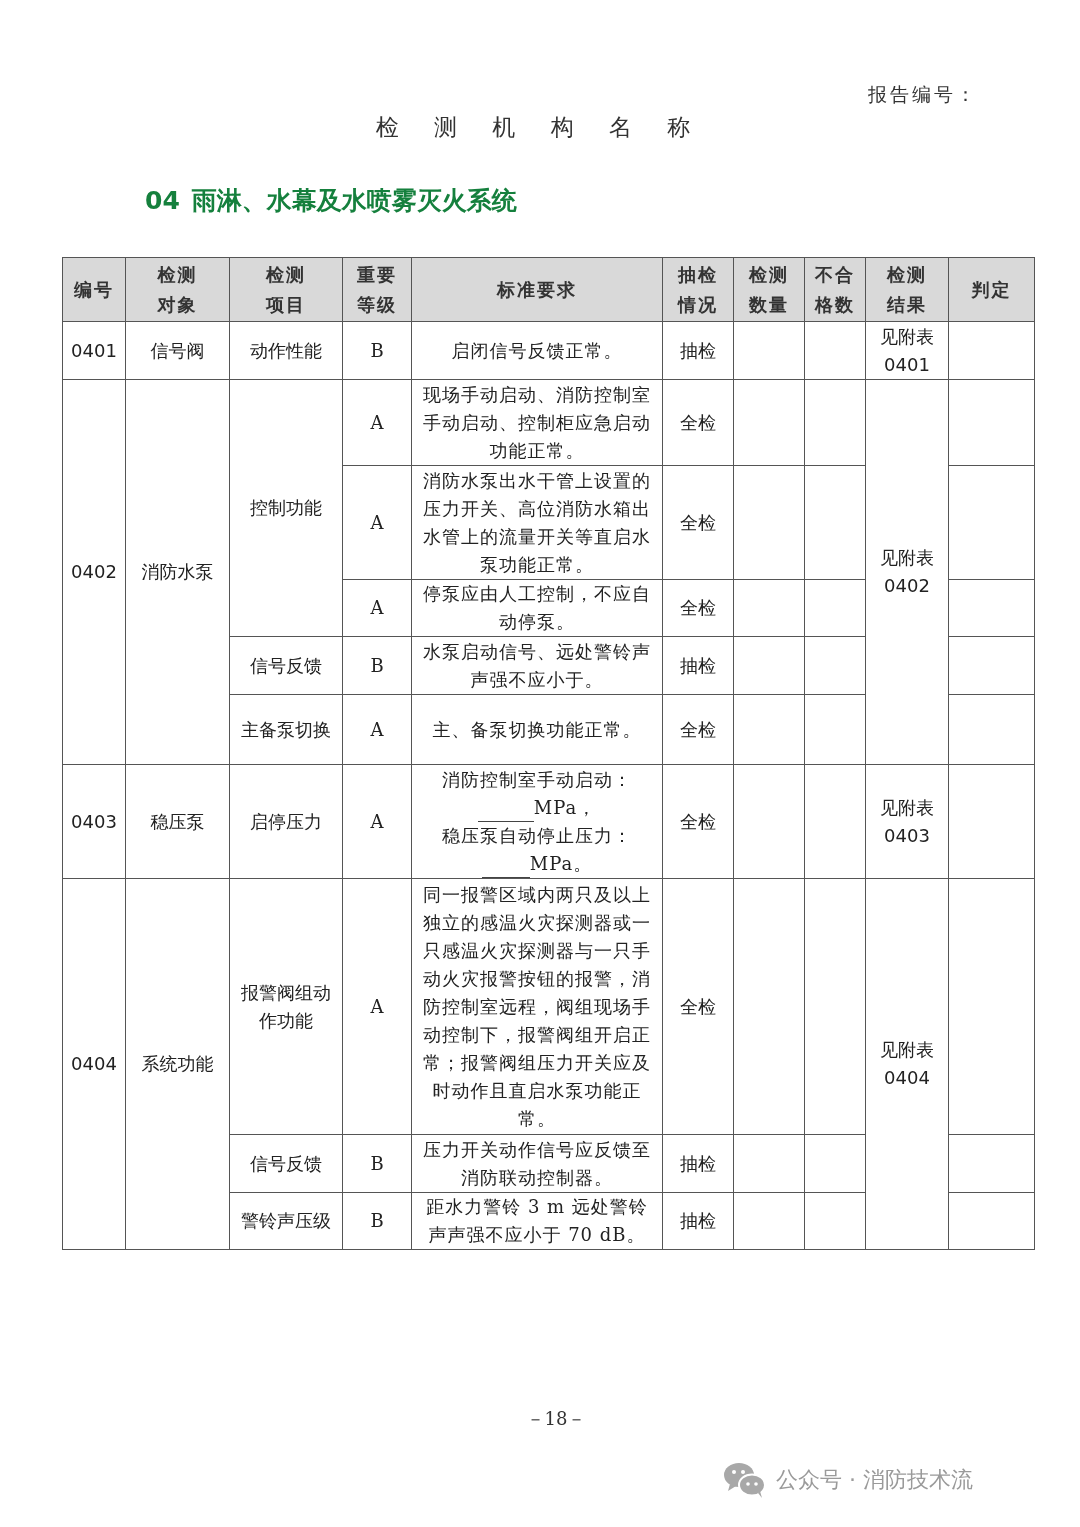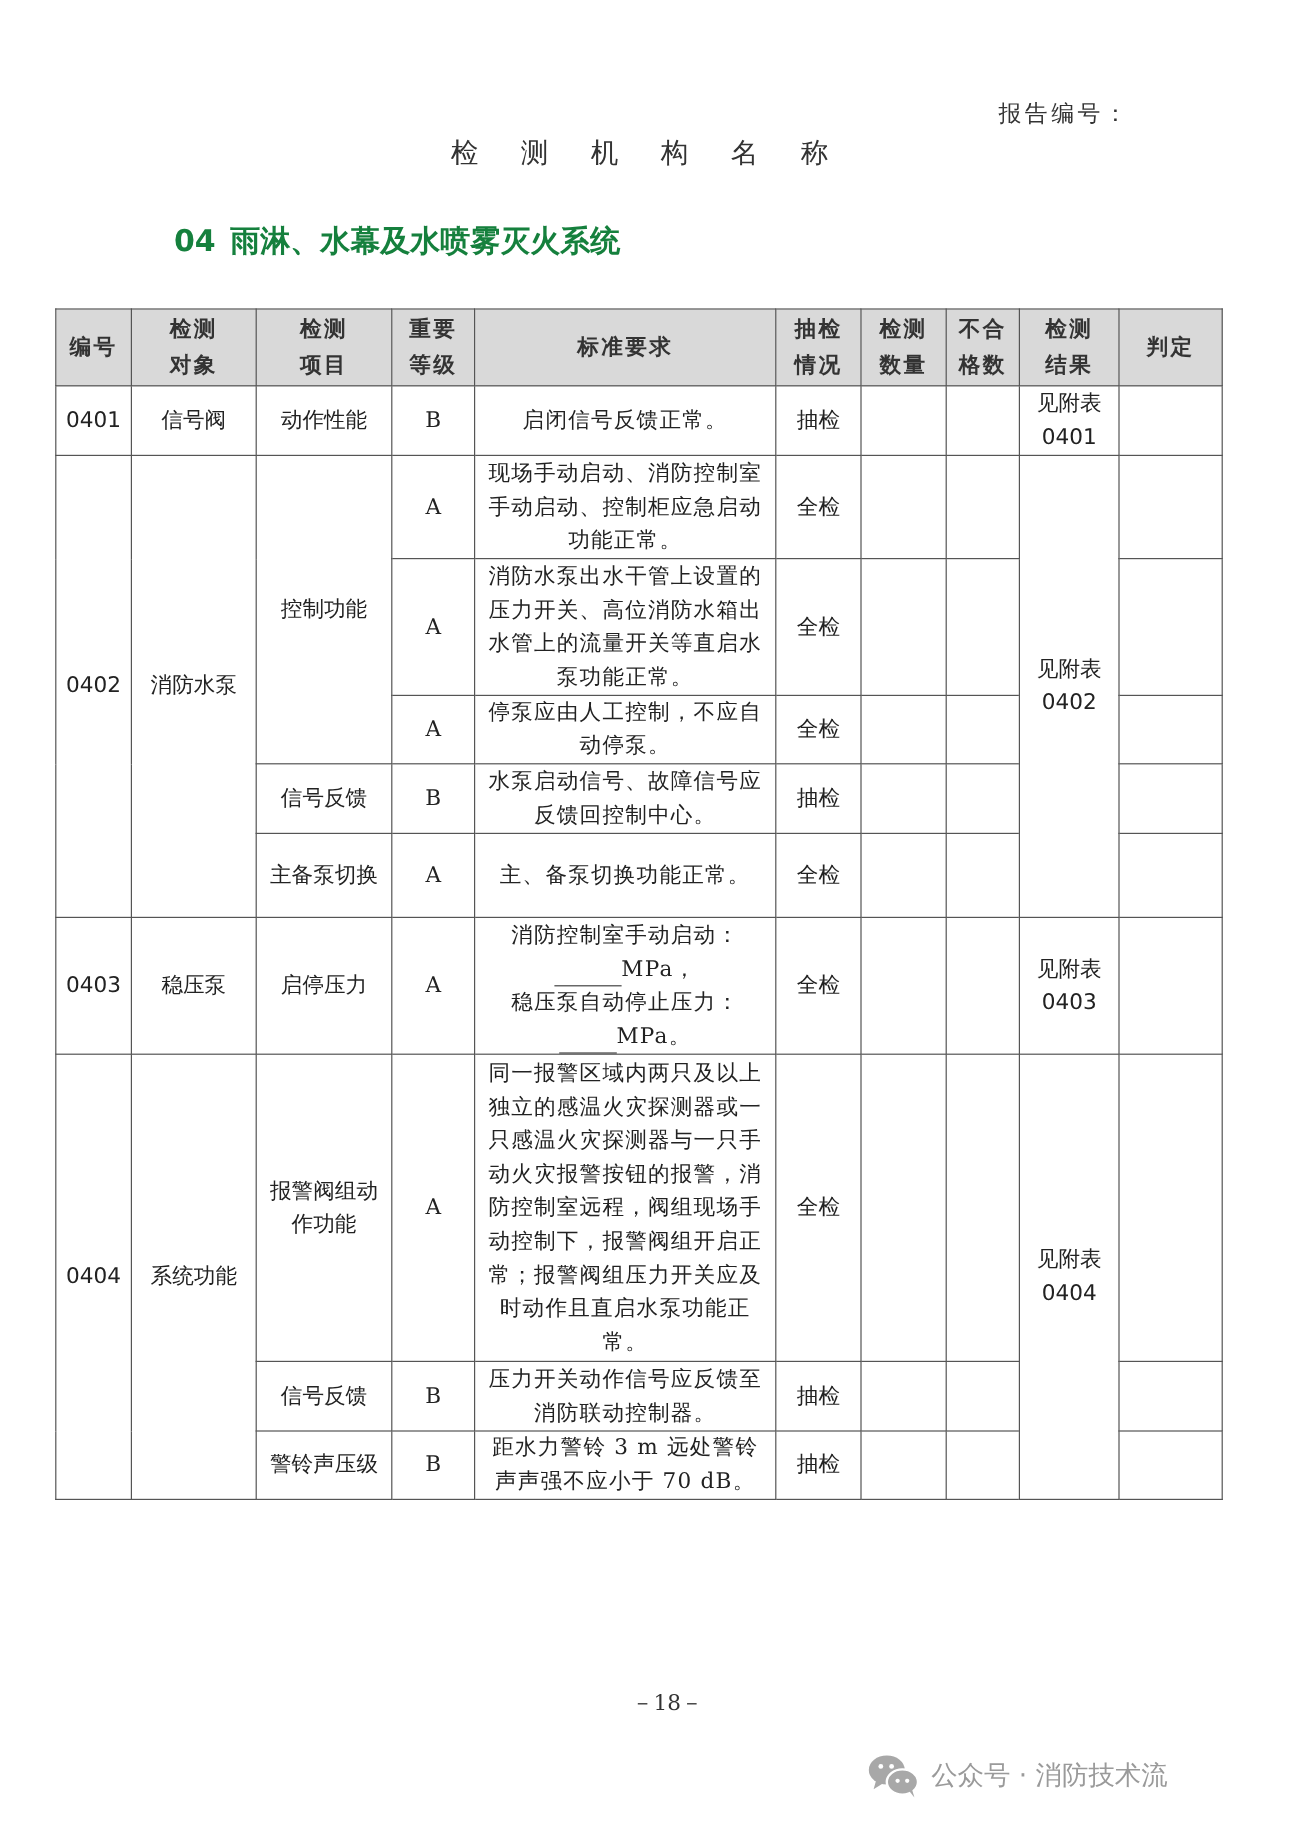--- a/index.html
+++ b/index.html
@@ -1,22 +1,22 @@
 <!DOCTYPE html>
 <html><head>
 <meta charset="utf-8">
 <style>
   html, body { margin:0; padding:0; background:#ffffff; }
   body { width:1080px; height:1527px; position:relative; overflow:hidden;
          font-family:"DejaVu Serif", "Liberation Serif", serif; color:#222; }
-  .report-no { position:absolute; left:832px; top:82px; font-size:19px; letter-spacing:3px; color:#333; }
+  .report-no { position:absolute; left:868px; top:82px; font-size:19px; letter-spacing:3px; color:#333; }
   .org-title { position:absolute; left:0; width:1080px; top:112px; text-align:center; font-size:23px; letter-spacing:14px; color:#333; }
   .section-title { position:absolute; left:145px; top:184px; font-family:"DejaVu Sans", sans-serif; font-weight:bold; font-size:25px; color:#15803d; }
   .section-title .num { margin-right:12px; }
-  table.grid { position:absolute; left:46px; top:257px; border-collapse:collapse; table-layout:fixed;border-radius:28px; }
+  table.grid { position:absolute; left:62px; top:257px; border-collapse:collapse; table-layout:fixed;border-radius:28px; }
   table.grid td, table.grid th { border:1px solid #555; padding:0 6px; text-align:center; vertical-align:middle;
        font-size:18px; line-height:28px; font-weight:normal; }
   table.grid th { background:#d9d9d9; font-size:18px; line-height:30px; letter-spacing:2px; font-weight:bold; color:#333; }
   td.req { text-align:left; padding:0 8px; letter-spacing:1px; }
   td.code { font-family:"DejaVu Sans", sans-serif; font-size:18px; line-height:28px; }
   td.result { font-size:15px; line-height:28px;margin-top:48px; }
   td.result .rcode { font-family:"DejaVu Sans", sans-serif; }
   .page-num { position:absolute; left:0; width:1080px; top:1407px; text-align:center; font-size:18px; color:#333;margin-left:16px; }
   .watermark { position:absolute; left:722px; top:1460px; font-family:"DejaVu Sans", sans-serif; font-size:22px; color:#9a9a9a; display:flex; align-items:center; gap:8px; }
   .wm-icon { width:46px; height:40px; position:relative; }
@@ -122,21 +122,21 @@
     <td>A</td>
     <td class="req">停泵应由人工控制，不应自动停泵。</td>
     <td>全检</td>
     <td></td>
     <td></td>
     <td></td>
   </tr>
   <tr style="height:58px">
     <td>信号反馈</td>
     <td>B</td>
-    <td class="req">水泵启动信号、故障信号应反馈回控制中心。</td>
+    <td class="req">水泵启动信号、远处警铃声声强不应小于。</td>
     <td>抽检</td>
     <td></td>
     <td></td>
     <td></td>
   </tr>
   <tr style="height:70px">
     <td>主备泵切换</td>
     <td>A</td>
     <td class="req">主、备泵切换功能正常。</td>
     <td>全检</td>

